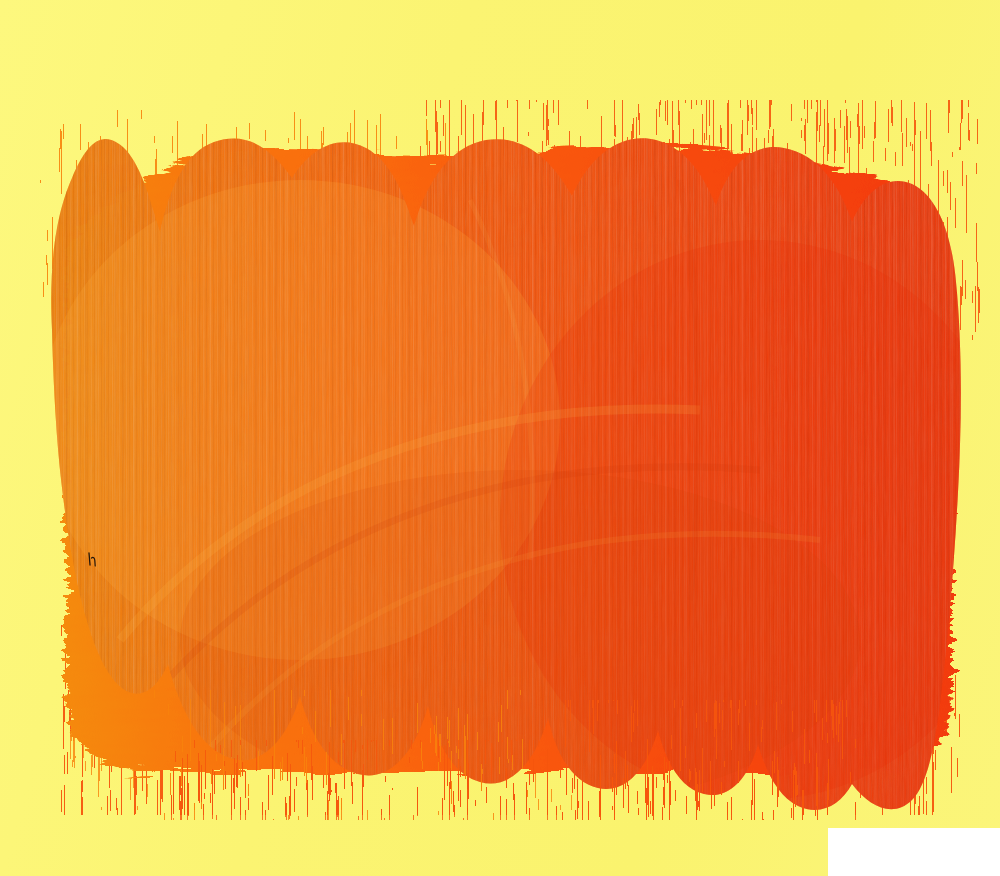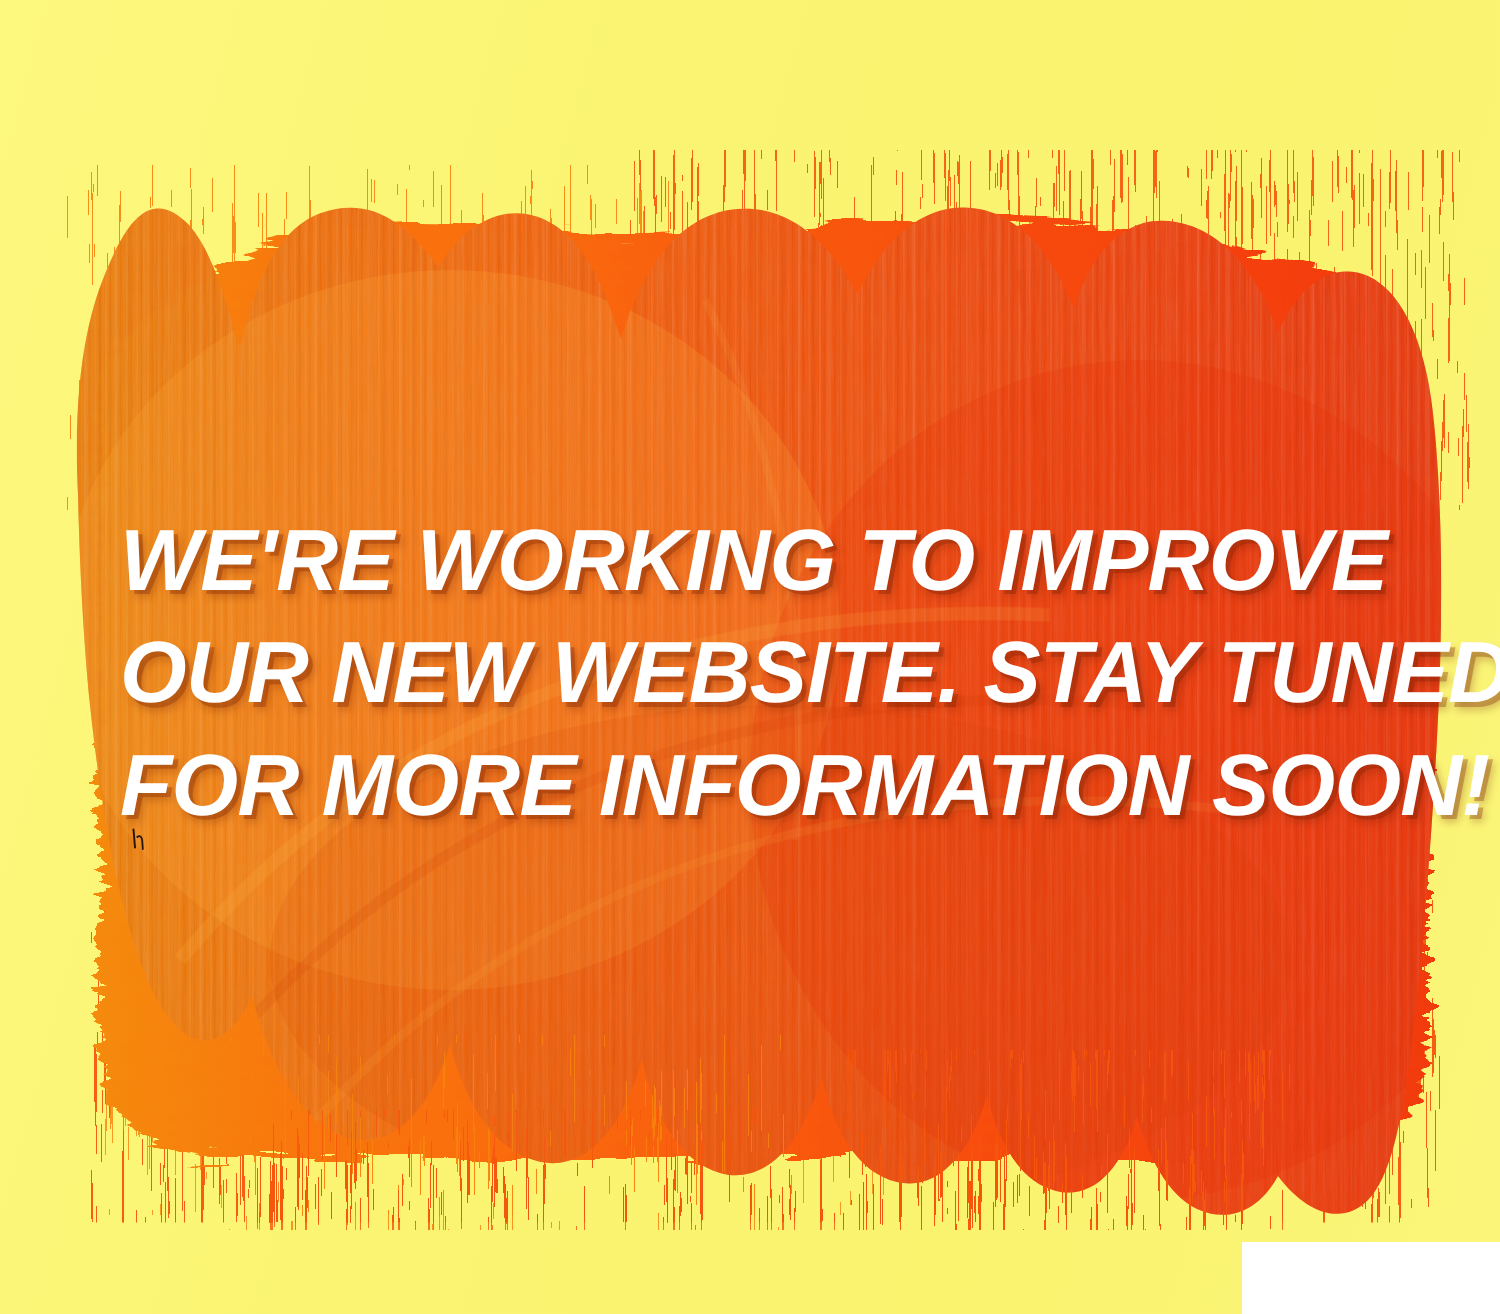--- a/index.html
+++ b/index.html
@@ -293,25 +293,20 @@
       </g>
 
       <g opacity="0.8">
         <g filter="url(#bristle)">
           <rect x="170" y="740" width="680" height="80" fill="#F6560C"></rect>
         </g>
       </g>
     </svg>
   </div>
 
-  <div class="headline">
-    <span class="hl-line">WE'RE WORKING TO IMPROVE</span>
-    <span class="hl-line">OUR NEW WEBSITE. STAY TUNED</span>
-    <span class="hl-line">FOR MORE INFORMATION SOON!</span>
-  </div>
 
   <svg class="fleck" viewBox="0 0 14 18" xmlns="http://www.w3.org/2000/svg">
     <path d="M3 1 L4 13" stroke="#23160b" stroke-width="1.3" stroke-linecap="round" fill="none"></path>
     <path d="M5.5 6 C7.2 4.6 8.6 6 8.8 8.2 L9.2 14" stroke="#23160b" stroke-width="1.2" stroke-linecap="round" fill="none"></path>
   </svg>
 
   <div class="white-block"></div>
 
 </div>
 

